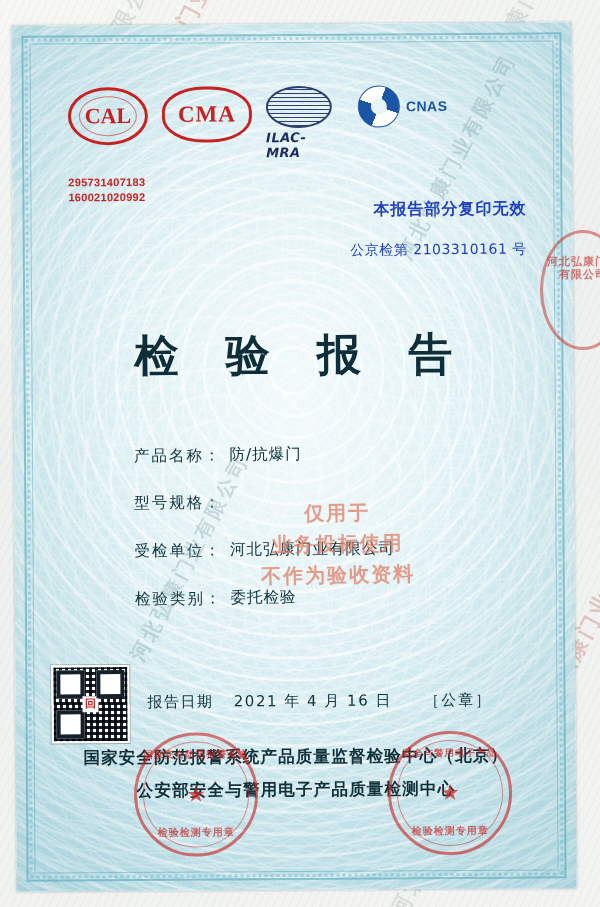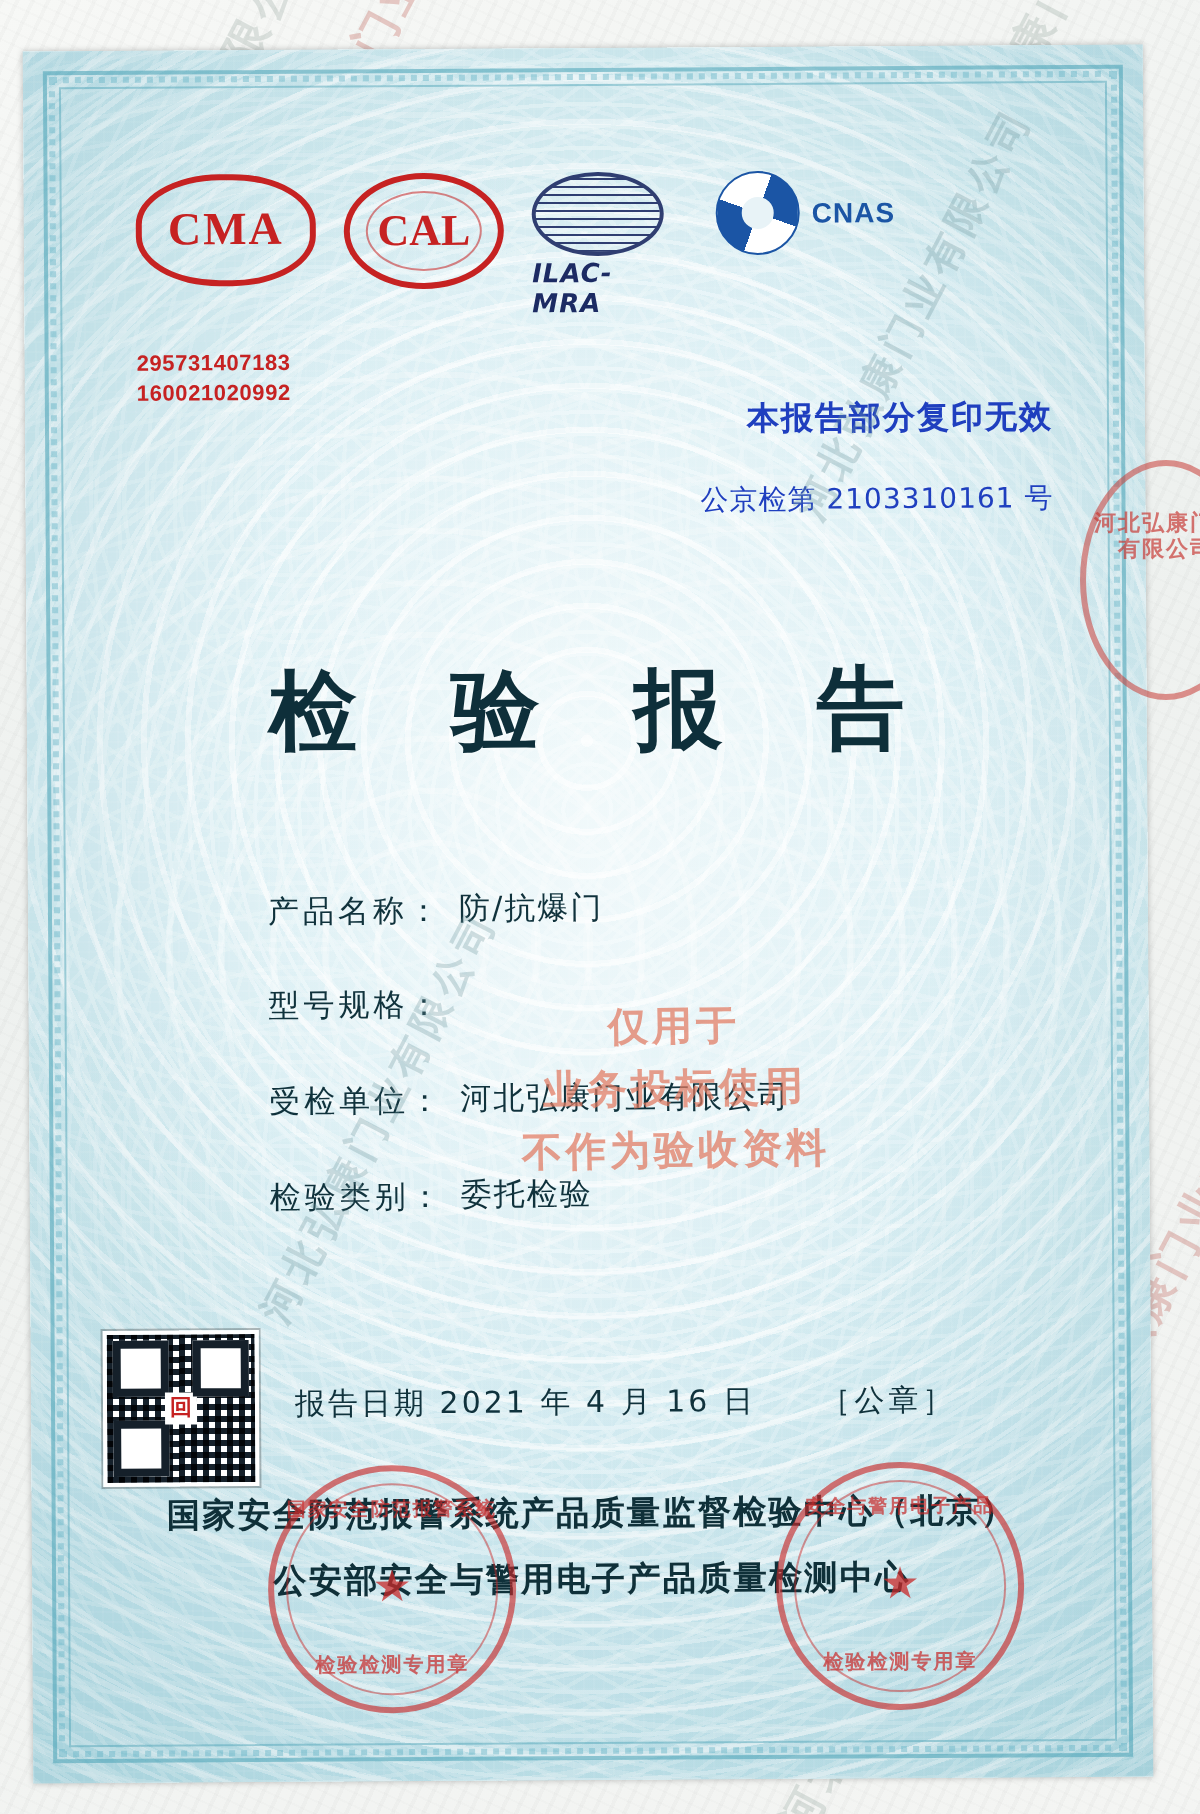--- a/index.html
+++ b/index.html
@@ -469,24 +469,24 @@
     <div class="guilloche"></div>
     <div class="guilloche flowers"></div>
     <div class="vignette"></div>
 
     <div class="frame-outer"></div>
     <div class="frame-rope"></div>
     <div class="frame-inner"></div>
 
     <div class="logo-row">
       <div class="logo-box">
+        <div class="cal-mark">CAL</div>
+      </div>
+      <div class="logo-box">
         <div class="cma-mark">CMA</div>
-      </div>
-      <div class="logo-box">
-        <div class="cal-mark">CAL</div>
       </div>
       <div class="logo-box ilac-mark">
         <div class="ilac-globe"></div>
         <div class="ilac-text">ILAC-MRA</div>
       </div>
       <div class="logo-box cnas-mark">
         <div class="cnas-swirl"></div>
         <div class="cnas-word">CNAS</div>
       </div>
     </div>
@@ -525,21 +525,21 @@
       <div>不作为验收资料</div>
     </div>
 
     <div class="qr">
       <div class="qr-bl"></div>
       <div class="qr-center">回</div>
     </div>
 
     <div class="date-row">
       <span>报告日期</span>
-      <span style="margin-left:0;">2021 年 4 月 16 日</span>
+      <span style="margin-left:14px;">2021 年 4 月 16 日</span>
       <span class="seal-slot">［公章］</span>
     </div>
 
     <div class="issuer">
       <div>国家安全防范报警系统产品质量监督检验中心（北京）</div>
       <div>公安部安全与警用电子产品质量检测中心</div>
     </div>
 
     <div class="seal" id="seal-left">
       <div class="seal-inner"></div>

